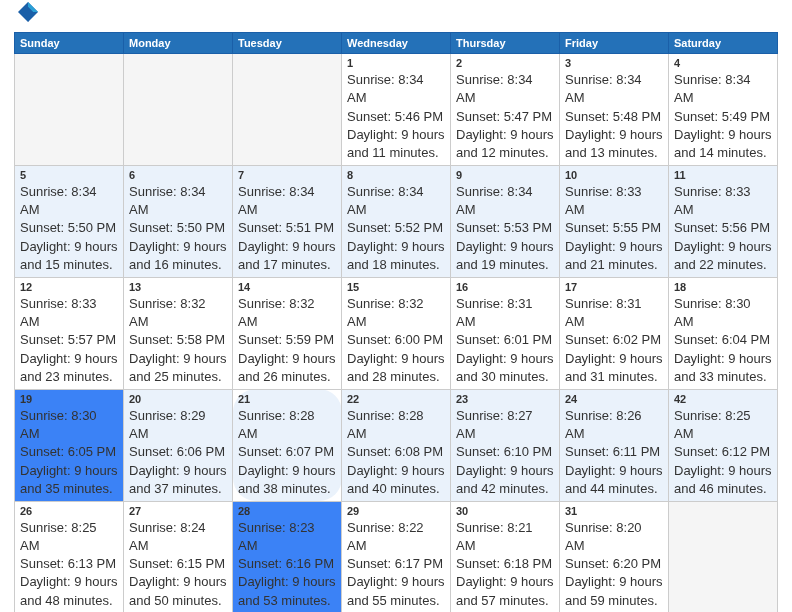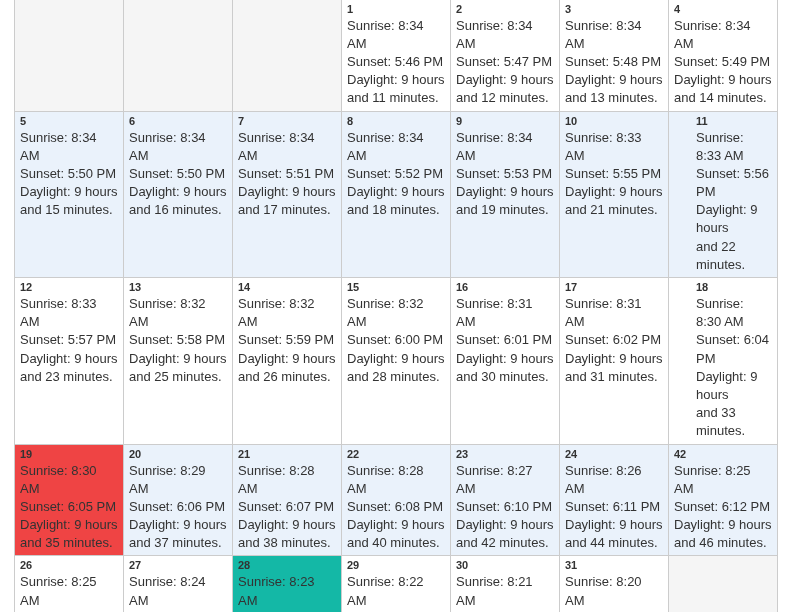--- a/index.html
+++ b/index.html
@@ -184,21 +184,21 @@
             <div class="day-info">Sunrise: 8:34 AM<br>Sunset: 5:52 PM<br>Daylight: 9 hours<br>and 18 minutes.</div>
           </td>
           <td style="background: rgb(234, 242, 251);">
             <div class="day-number">9</div>
             <div class="day-info">Sunrise: 8:34 AM<br>Sunset: 5:53 PM<br>Daylight: 9 hours<br>and 19 minutes.</div>
           </td>
           <td style="background: rgb(234, 242, 251);">
             <div class="day-number">10</div>
             <div class="day-info">Sunrise: 8:33 AM<br>Sunset: 5:55 PM<br>Daylight: 9 hours<br>and 21 minutes.</div>
           </td>
-          <td style="background: rgb(234, 242, 251); padding-left: 27px;">
+          <td style="background: rgb(234, 242, 251);">
             <div class="day-number">11</div>
             <div class="day-info">Sunrise: 8:33 AM<br>Sunset: 5:56 PM<br>Daylight: 9 hours<br>and 22 minutes.</div>
           </td>
         </tr>
         <tr class="week-row">
           <td style="background: rgb(255, 255, 255);">
             <div class="day-number">12</div>
             <div class="day-info">Sunrise: 8:33 AM<br>Sunset: 5:57 PM<br>Daylight: 9 hours<br>and 23 minutes.</div>
           </td>
           <td style="background: rgb(255, 255, 255);">
@@ -214,35 +214,35 @@
             <div class="day-info">Sunrise: 8:32 AM<br>Sunset: 6:00 PM<br>Daylight: 9 hours<br>and 28 minutes.</div>
           </td>
           <td style="background: rgb(255, 255, 255);">
             <div class="day-number">16</div>
             <div class="day-info">Sunrise: 8:31 AM<br>Sunset: 6:01 PM<br>Daylight: 9 hours<br>and 30 minutes.</div>
           </td>
           <td style="background: rgb(255, 255, 255);">
             <div class="day-number">17</div>
             <div class="day-info">Sunrise: 8:31 AM<br>Sunset: 6:02 PM<br>Daylight: 9 hours<br>and 31 minutes.</div>
           </td>
-          <td style="background: rgb(255, 255, 255); padding-left: 27px;">
+          <td style="background: rgb(255, 255, 255);">
             <div class="day-number">18</div>
             <div class="day-info">Sunrise: 8:30 AM<br>Sunset: 6:04 PM<br>Daylight: 9 hours<br>and 33 minutes.</div>
           </td>
         </tr>
         <tr class="week-row">
-          <td style="background: #ef4444; margin-top: 14px;">
+          <td style="background: #3b82f6; margin-top: 14px;">
             <div class="day-number">19</div>
             <div class="day-info">Sunrise: 8:30 AM<br>Sunset: 6:05 PM<br>Daylight: 9 hours<br>and 35 minutes.</div>
           </td>
           <td style="background: rgb(234, 242, 251);">
             <div class="day-number">20</div>
             <div class="day-info">Sunrise: 8:29 AM<br>Sunset: 6:06 PM<br>Daylight: 9 hours<br>and 37 minutes.</div>
           </td>
-          <td style="background: rgb(234, 242, 251);">
+          <td style="background: rgb(234, 242, 251); border-radius: 23px;">
             <div class="day-number">21</div>
             <div class="day-info">Sunrise: 8:28 AM<br>Sunset: 6:07 PM<br>Daylight: 9 hours<br>and 38 minutes.</div>
           </td>
           <td style="background: rgb(234, 242, 251);">
             <div class="day-number">22</div>
             <div class="day-info">Sunrise: 8:28 AM<br>Sunset: 6:08 PM<br>Daylight: 9 hours<br>and 40 minutes.</div>
           </td>
           <td style="background: rgb(234, 242, 251);">
             <div class="day-number">23</div>
             <div class="day-info">Sunrise: 8:27 AM<br>Sunset: 6:10 PM<br>Daylight: 9 hours<br>and 42 minutes.</div>
@@ -258,21 +258,21 @@
         </tr>
         <tr class="week-row">
           <td style="background: rgb(255, 255, 255);">
             <div class="day-number">26</div>
             <div class="day-info">Sunrise: 8:25 AM<br>Sunset: 6:13 PM<br>Daylight: 9 hours<br>and 48 minutes.</div>
           </td>
           <td style="background: rgb(255, 255, 255);">
             <div class="day-number">27</div>
             <div class="day-info">Sunrise: 8:24 AM<br>Sunset: 6:15 PM<br>Daylight: 9 hours<br>and 50 minutes.</div>
           </td>
-          <td style="background: #14b8a6;">
+          <td style="background: #3b82f6;">
             <div class="day-number">28</div>
             <div class="day-info">Sunrise: 8:23 AM<br>Sunset: 6:16 PM<br>Daylight: 9 hours<br>and 53 minutes.</div>
           </td>
           <td style="background: rgb(255, 255, 255);">
             <div class="day-number">29</div>
             <div class="day-info">Sunrise: 8:22 AM<br>Sunset: 6:17 PM<br>Daylight: 9 hours<br>and 55 minutes.</div>
           </td>
           <td style="background: rgb(255, 255, 255); border-radius: 10px;">
             <div class="day-number">30</div>
             <div class="day-info">Sunrise: 8:21 AM<br>Sunset: 6:18 PM<br>Daylight: 9 hours<br>and 57 minutes.</div>

